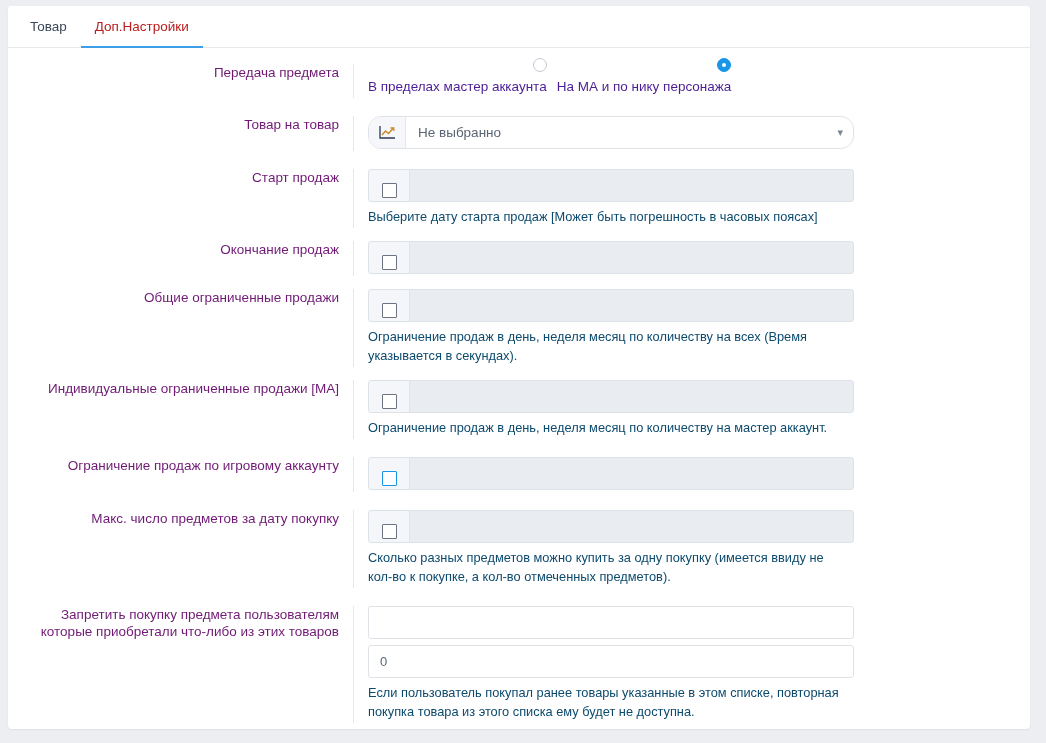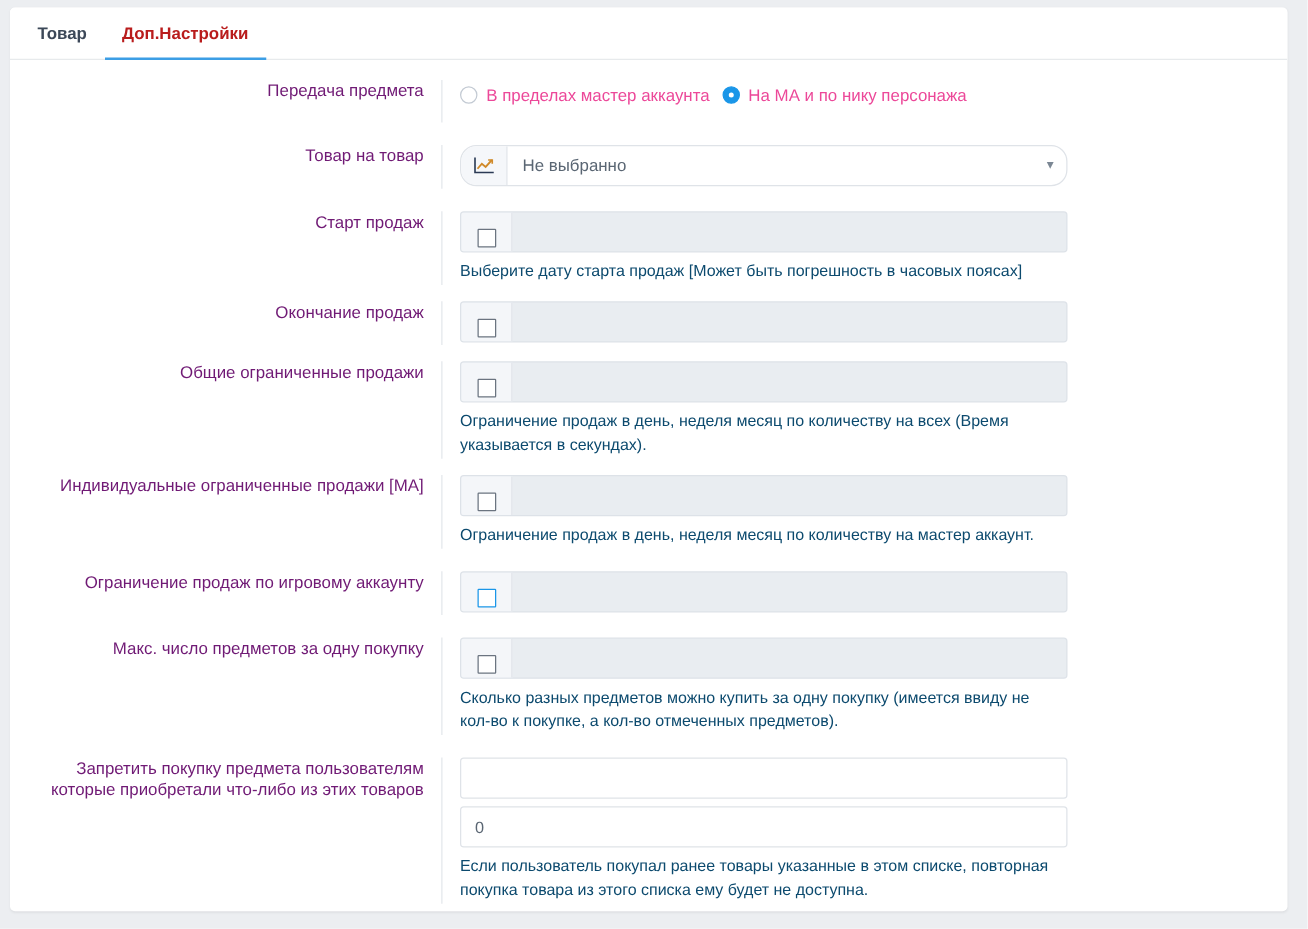--- a/index.html
+++ b/index.html
@@ -40,21 +40,20 @@
   .tab {
     display: flex;
     align-items: center;
     padding: 0 14px;
     font-size: 13.5px;
     color: #3c4858;
     cursor: pointer;
     border-bottom: 2px solid transparent;
     margin-bottom: -1px;
     white-space: nowrap;
-    font-weight: bold;
   }
   .tab.active {
     color: #b91c1c;
     border-bottom-color: #3c9ee5;
     justify-content: center;
   }
 
   
   .form {
     padding: 16px 0 0 0;
@@ -97,26 +96,27 @@
 
   
   .radio-line {
     display: flex;
     align-items: center;
     height: 24px;
     gap: 10px;
   }
   .radio-opt {
     display: flex;
-    align-items: flex-start;
+    align-items: flex-end;
     gap: 7px;
     cursor: pointer;
     font-size: 13.5px;
-    color: #ec4899;
+    color: #4c1d95;
     white-space: nowrap;
+    flex-direction: column;
   }
   .radio {
     width: 14px;
     height: 14px;
     border-radius: 50%;
     border: 1px solid #c3cad3;
     background: #fff;
     box-sizing: border-box;
     flex: 0 0 14px;
   }
@@ -364,21 +364,21 @@
           </span>
           <span class="ig-input half">0</span>
           <span class="ig-input">0</span>
         </div>
       </div>
     </div>
 
     <div class="rowsp-18"></div>
 
     <div class="row">
-      <div class="label-col">Макс. число предметов за одну покупку</div>
+      <div class="label-col">Макс. число предметов за дату покупку</div>
       <div class="field-col">
         <div class="input-group control">
           <span class="cb-addon">
             <span class="cbox"></span>
           </span>
           <span class="ig-input">0</span>
         </div>
         <div class="helptext">Сколько разных предметов можно купить за одну покупку (имеется ввиду не кол-во к покупке, а кол-во отмеченных предметов).</div>
       </div>
     </div>

